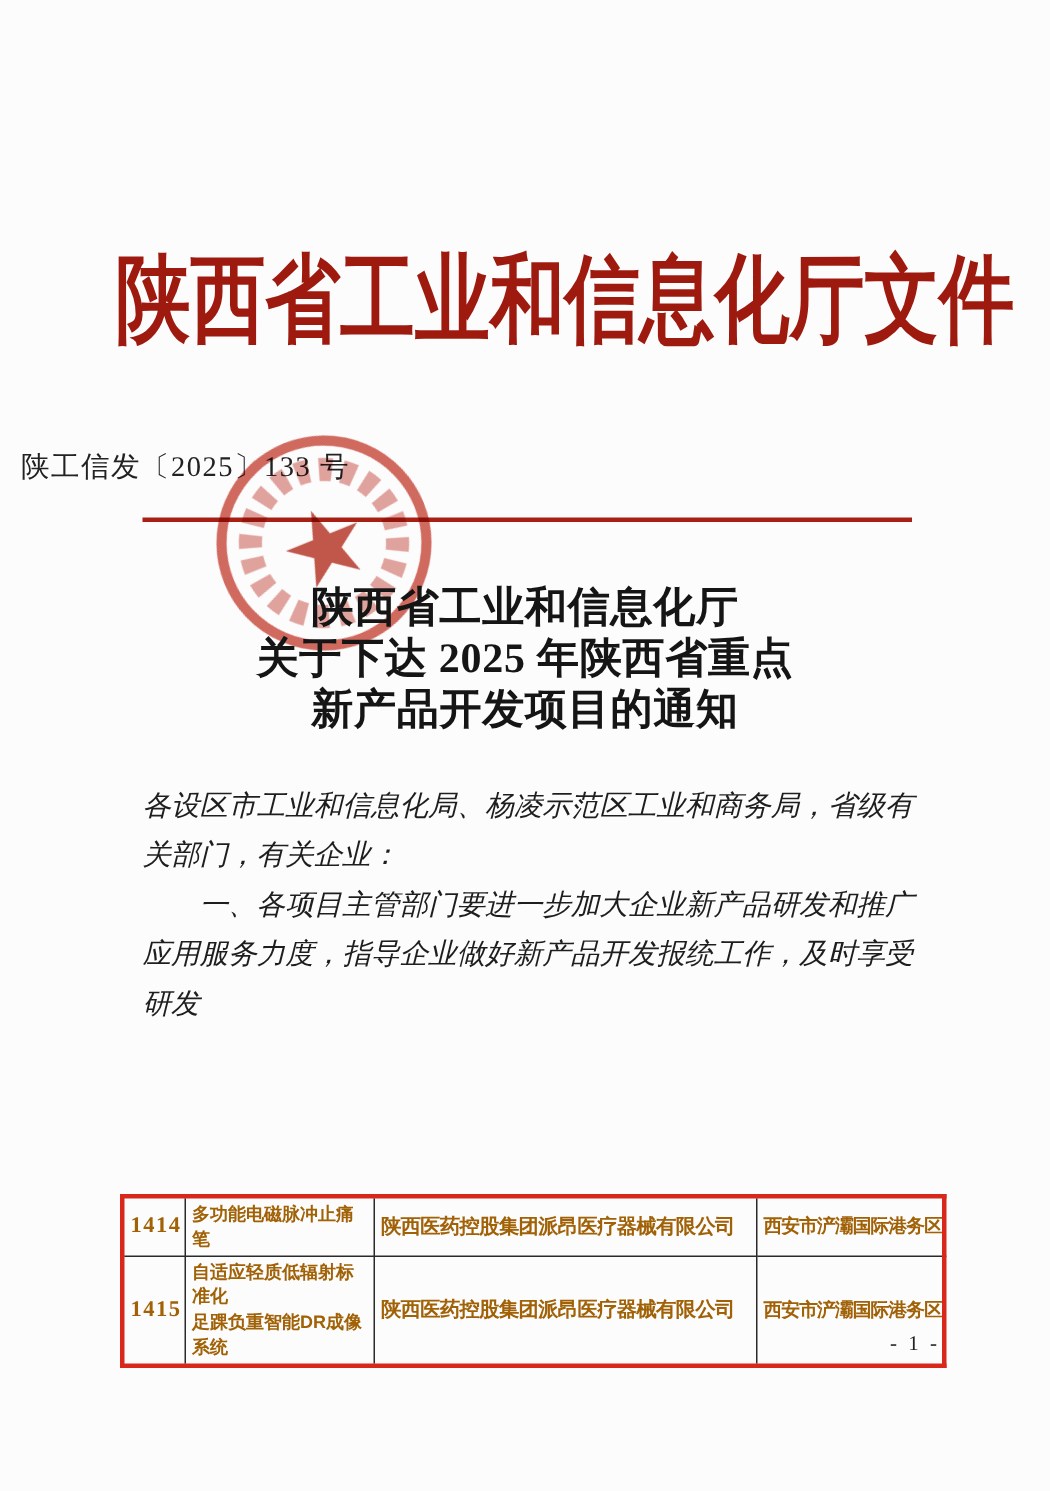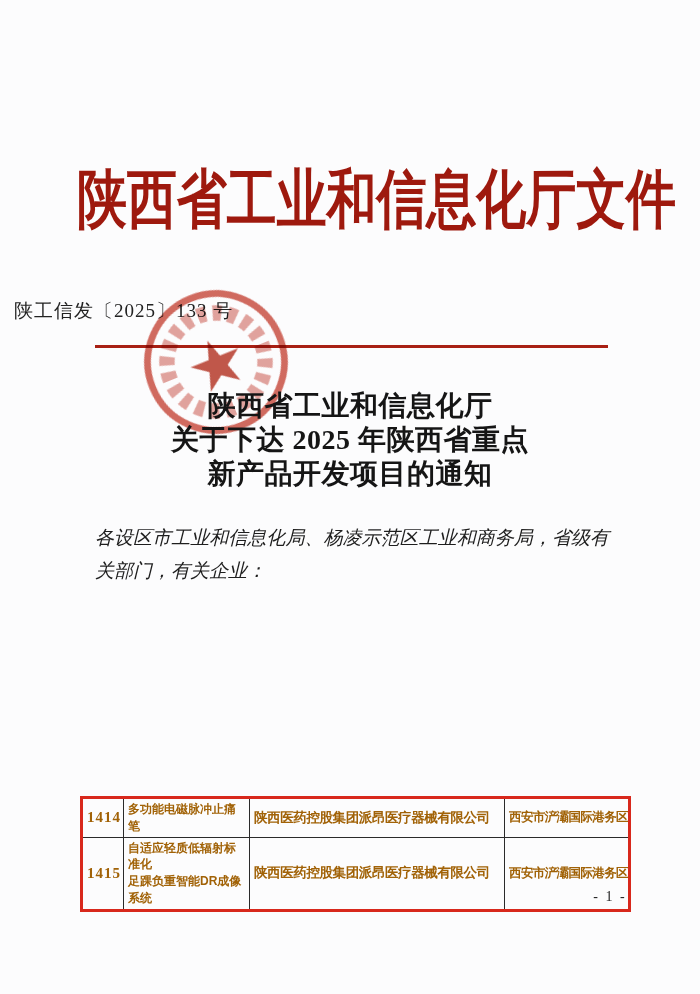--- a/index.html
+++ b/index.html
@@ -79,20 +79,21 @@
   </div>
 
   <div class="title-block">
     <div>陕西省工业和信息化厅</div>
     <div>关于下达 2025 年陕西省重点</div>
     <div>新产品开发项目的通知</div>
   </div>
 
   <div class="body-text">
     <p class="salutation">各设区市工业和信息化局、杨凌示范区工业和商务局，省级有关部门，有关企业：</p>
+    <p>一、各项目主管部门要进一步加大企业新产品研发和推广应用服务力度，指导企业做好新产品开发报统工作，及时享受研发</p>
   </div>
 
   <table class="project-table">
     <colgroup>
       <col style="width:42px">
         <col style="width:126px">
         <col style="width:255px">
         <col style="width:125px">
     </colgroup>
     <tbody>

